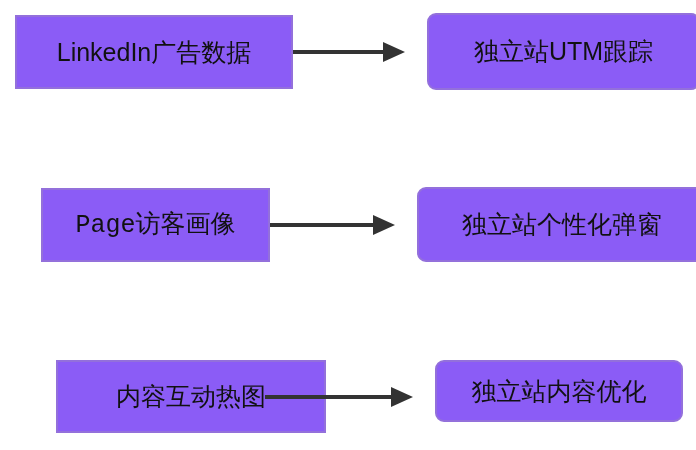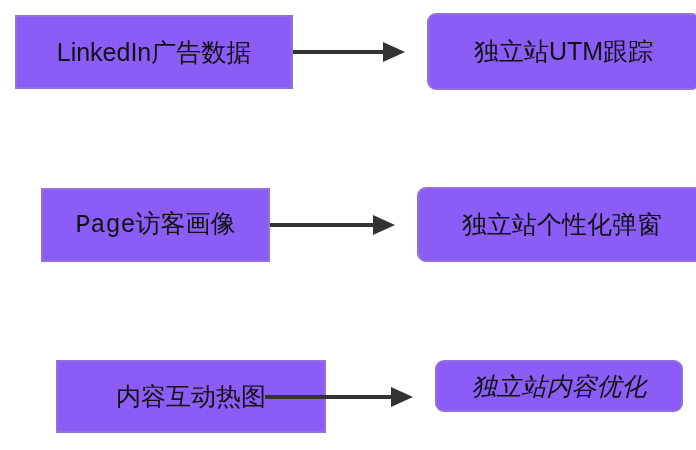--- a/index.html
+++ b/index.html
@@ -52,21 +52,21 @@
   
   #node-linkedin-ads        { left: 15px;  top: 15px;  width: 278px; height: 74px; }
   #node-utm-tracking        { left: 403px; top: 13px;  width: 273px; height: 77px; }
   #edge-row-1               { left: 293px; top: 39px;  width: 112px; }
 
   #node-page-visitor        { left: 41px;  top: 188px; width: 229px; height: 74px; font-family: Liberation Mono, monospace; }
   #node-personal-popup      { left: 393px; top: 187px; width: 290px; height: 75px; text-align: center; }
   #edge-row-2               { left: 270px; top: 212px; width: 125px; }
 
   #node-content-heatmap     { left: 42px;  top: 360px; width: 270px; height: 73px; margin-left: 14px; }
-  #node-content-optimize    { left: 411px; top: 360px; width: 248px; height: 52px; font-style: italic; }
+  #node-content-optimize    { left: 411px; top: 360px; width: 248px; height: 62px; }
   #edge-row-3               { left: 265px; top: 384px; width: 148px; }
 </style>
 </head>
 <body>
 
 <div id="diagram-canvas">
 
   <div class="node rect" id="node-linkedin-ads">
     <span class="node-label">LinkedIn广告数据</span>
   </div>

